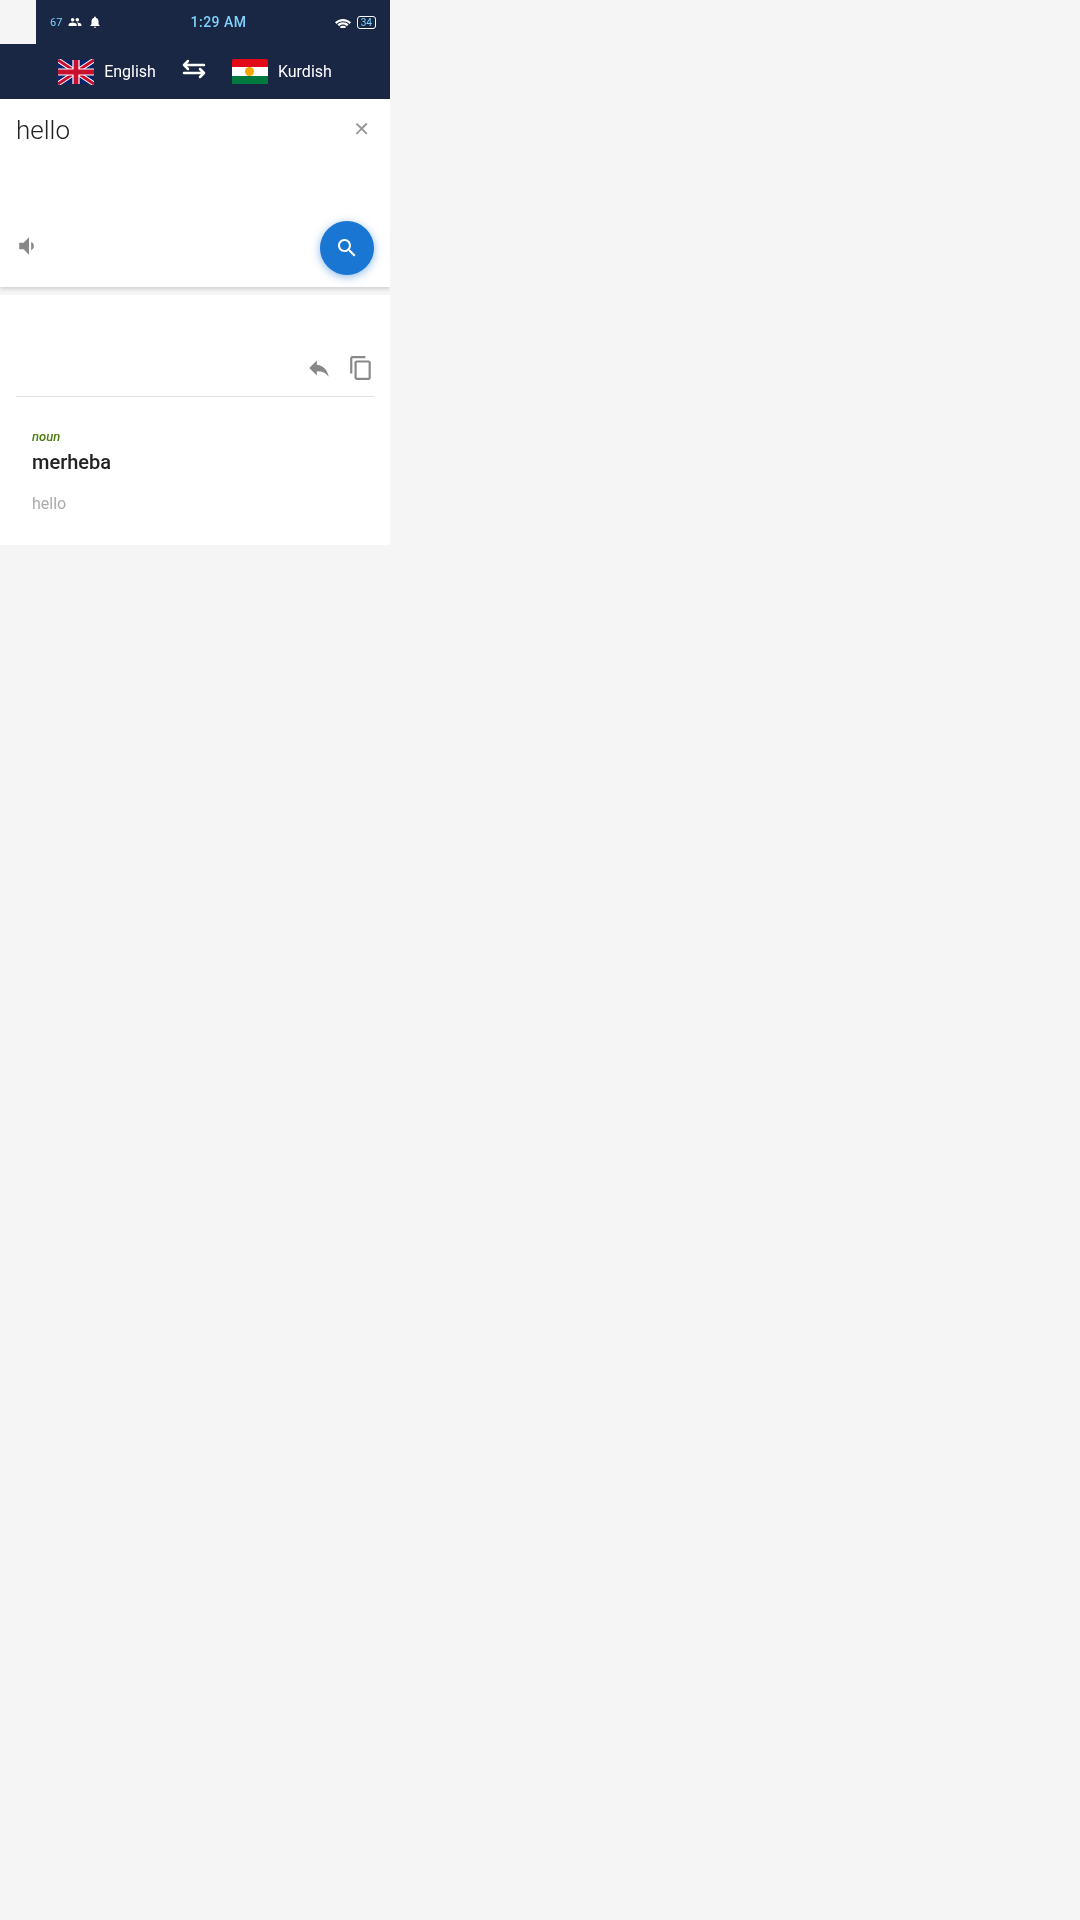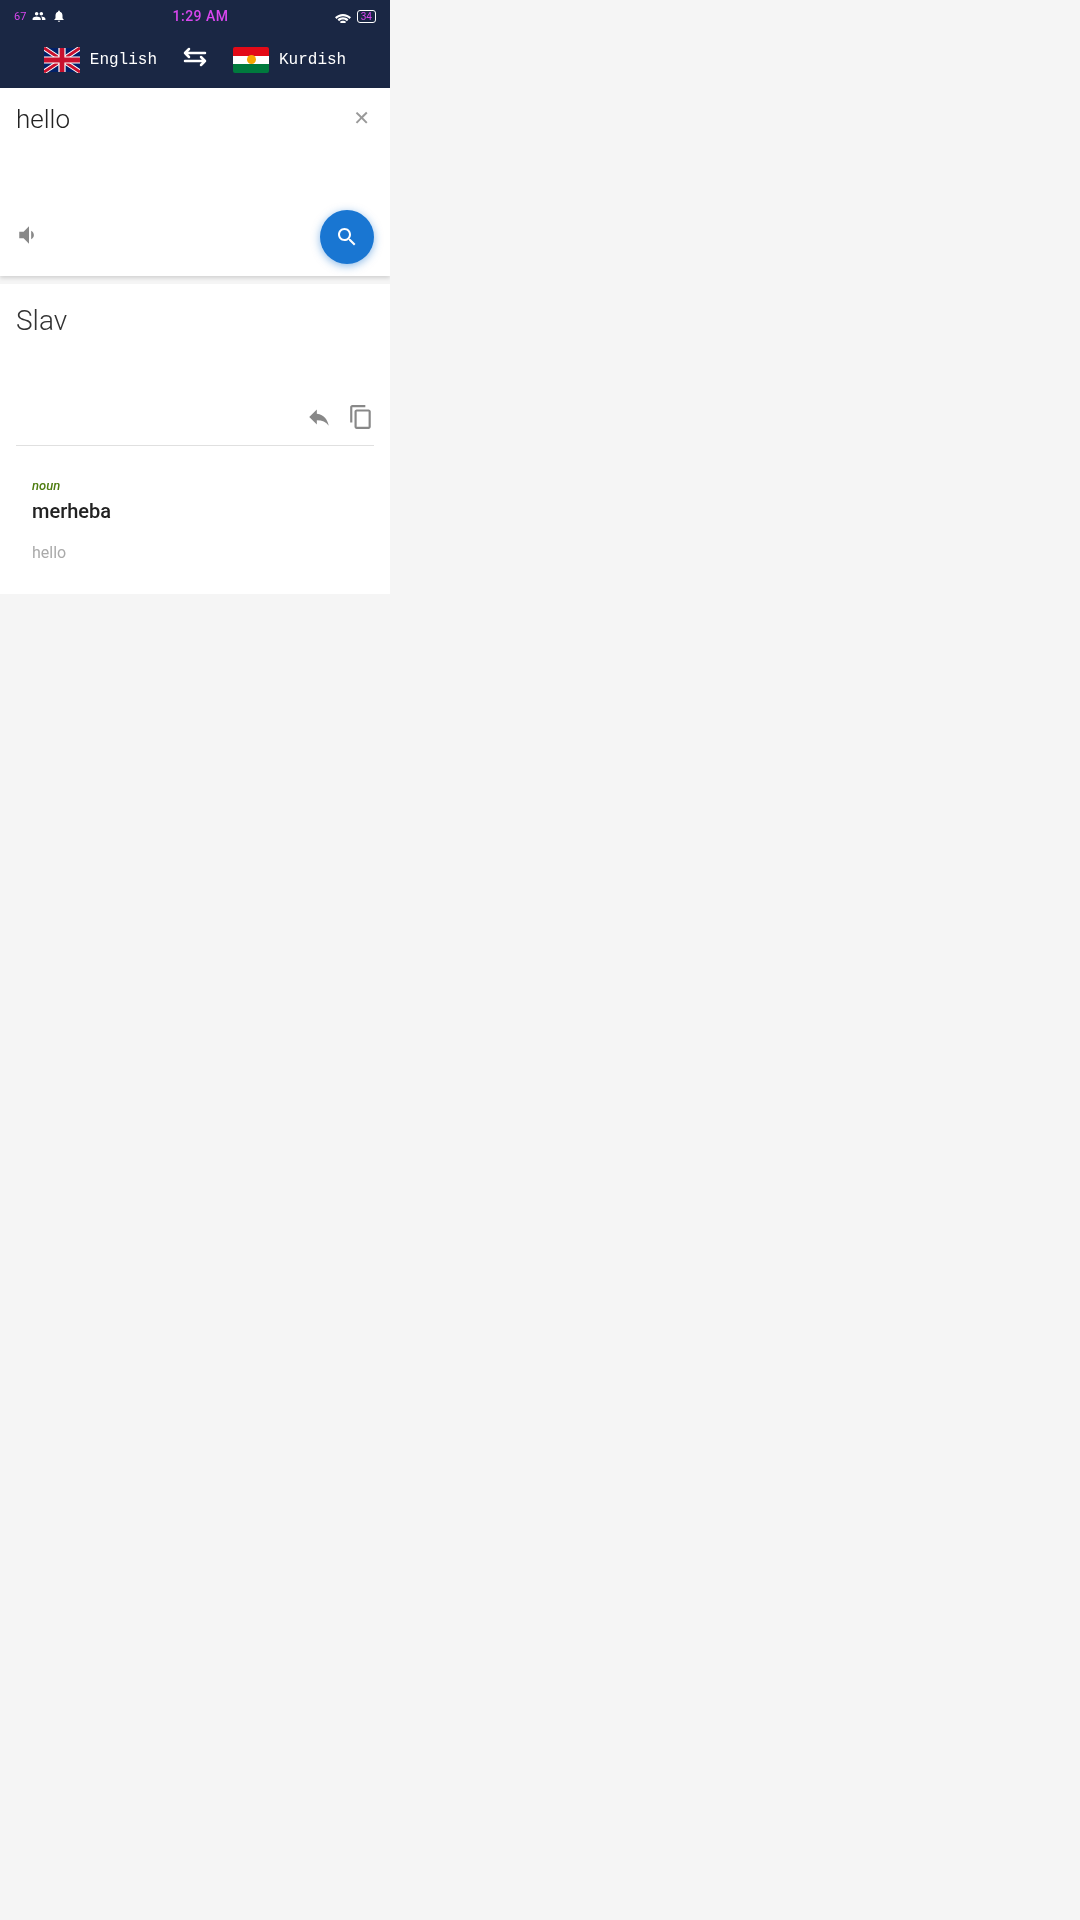--- a/index.html
+++ b/index.html
@@ -9,64 +9,64 @@
       width: 390px;
       min-height: 692px;
       font-family: 'Roboto', Arial, sans-serif;
       background: #f5f5f5;
       overflow-x: hidden;
     }
 
     
     .status-bar {
       background: #1a2744;
-      color: #d946ef;
+      color: #7dd3fc;
       display: flex;
       justify-content: space-between;
       align-items: center;
-      padding: 16px 14px;
+      padding: 22px 14px;
       height: 30px;
+      margin-left: 36px;
     }
 
     .status-left {
       display: flex;
       align-items: center;
       gap: 6px;
       font-size: 11px;
     }
 
     .status-center {
       font-size: 14px;
       font-weight: 500;
       letter-spacing: 0.5px;
     }
 
     .status-right {
       display: flex;
-      align-items: flex-end;
+      align-items: center;
       gap: 6px;
       font-size: 11px;
     }
 
     .badge {
       border: 1.5px solid white;
       border-radius: 3px;
       padding: 0 3px;
       font-size: 10px;
     }
 
     
     .language-header {
       background: #1a2744;
       display: flex;
       align-items: center;
       justify-content: center;
       padding: 14px 20px;
       gap: 16px;
-      font-family: Liberation Mono, monospace;
     }
 
     .lang-btn {
       display: flex;
       align-items: center;
       gap: 10px;
       cursor: pointer;
     }
 
     .flag-kurdish-wrapper {
@@ -283,21 +283,20 @@
     </span>
     <div class="search-btn">
       <svg viewBox="0 0 24 24">
         <path d="M15.5 14h-.79l-.28-.27C15.41 12.59 16 11.11 16 9.5 16 5.91 13.09 3 9.5 3S3 5.91 3 9.5 5.91 16 9.5 16c1.61 0 3.09-.59 4.23-1.57l.27.28v.79l5 4.99L20.49 19l-4.99-5zm-6 0C7.01 14 5 11.99 5 9.5S7.01 5 9.5 5 14 7.01 14 9.5 11.99 14 9.5 14z"></path>
       </svg>
     </div>
   </div>
 </div>
 
 <div class="translation-area">
-  <div class="translation-text">Slav</div>
   <div class="translation-actions">
     <span class="action-icon">
       
       <svg width="26" height="26" viewBox="0 0 24 24" fill="#888">
         <path d="M10 9V5l-7 7 7 7v-4.1c5 0 8.5 1.6 11 5.1-1-5-4-10-11-11z"></path>
       </svg>
     </span>
     <span class="action-icon">
       
       <svg width="26" height="26" viewBox="0 0 24 24" fill="#888">

